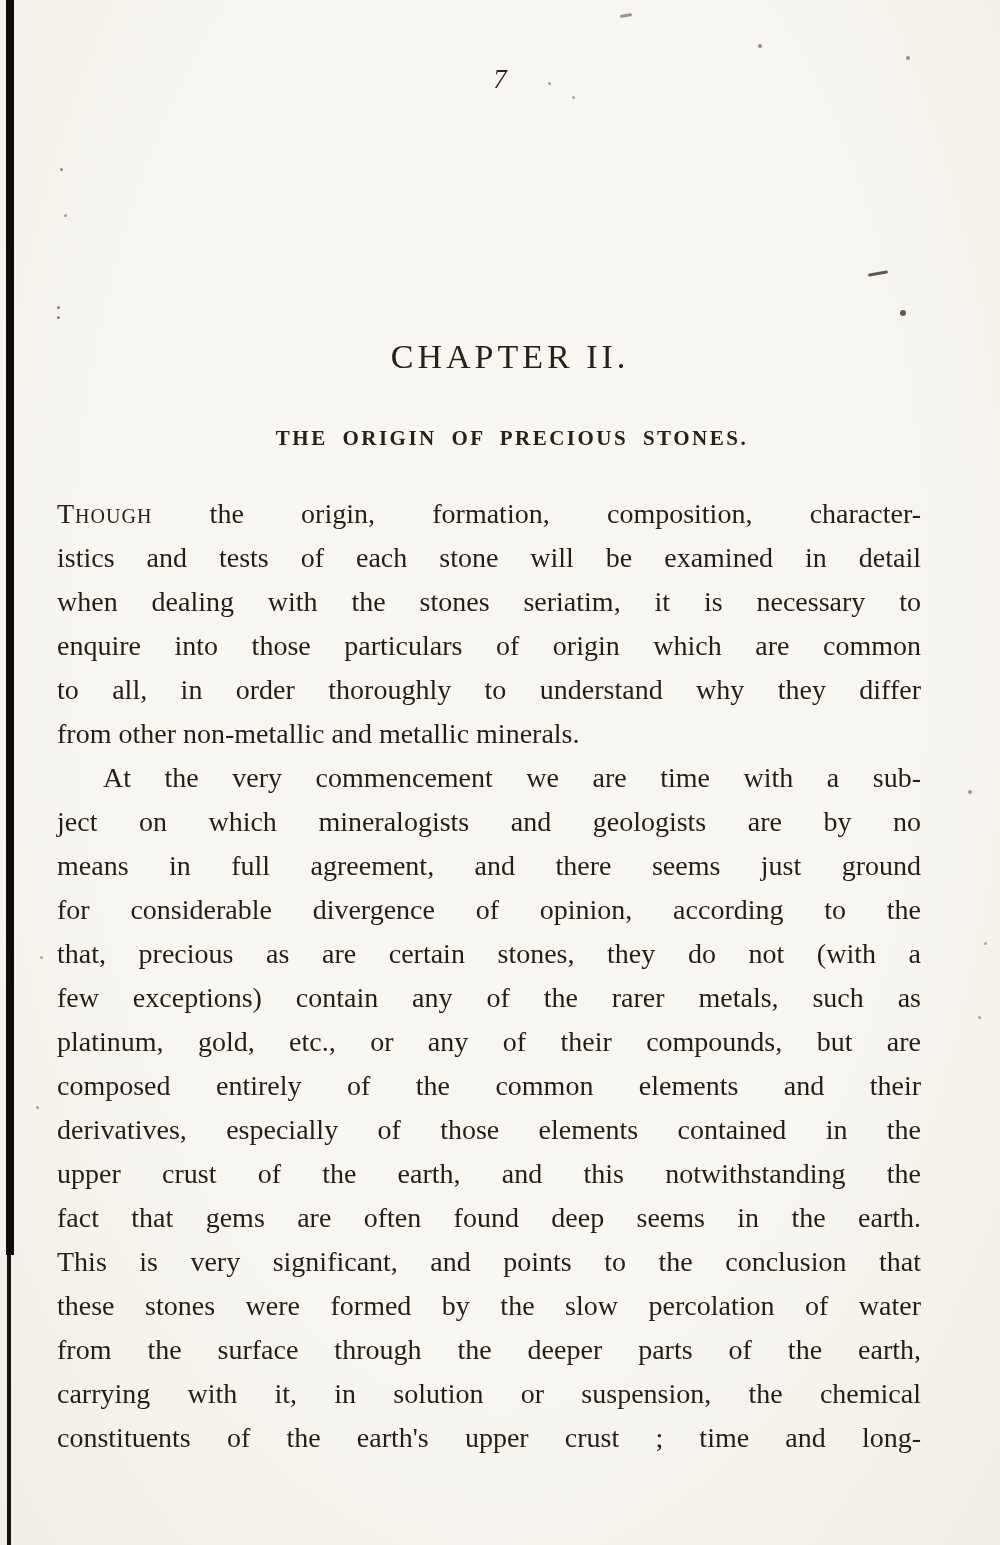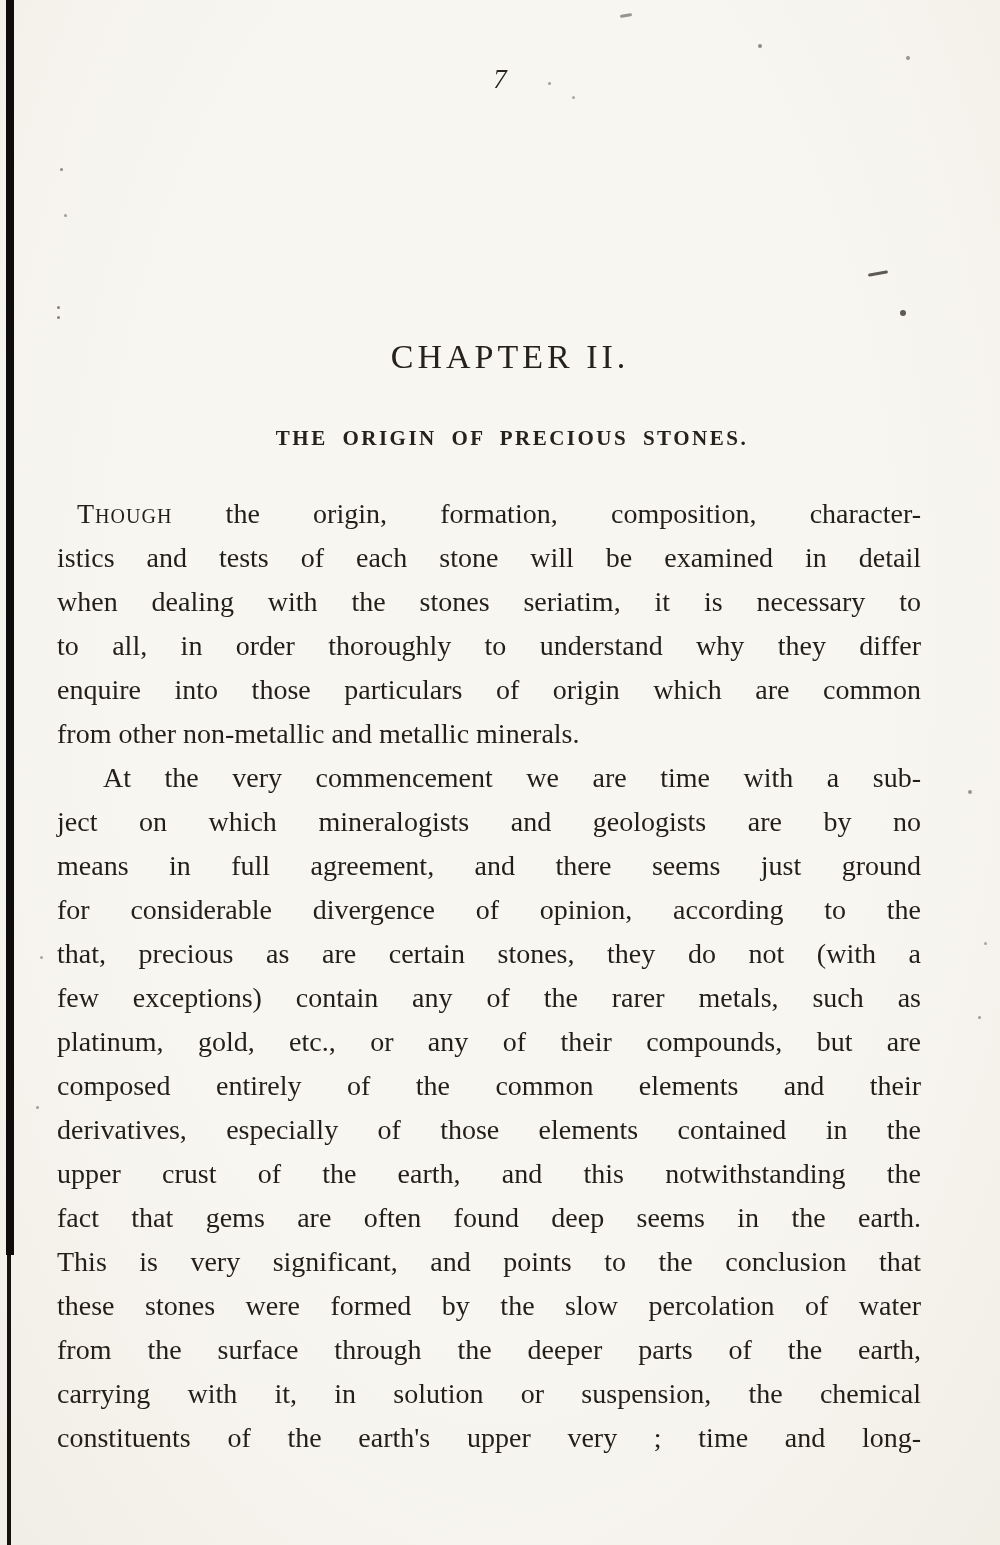--- a/index.html
+++ b/index.html
@@ -40,21 +40,21 @@
     position: absolute; left: 57px; top: 492px; width: 864px;
     font-size: 28px; line-height: 44px; color: #231f18;
   }
   .paragraph { margin: 0; padding: 0; }
   .line {
     text-align: justify;
     text-align-last: justify;
     min-height: 44px;
   }
   .lines-end .line:last-child { text-align-last: left; }
-  .lead-word { font-variant: small-caps; letter-spacing: 1px; margin-left: 20px; }
+  .lead-word { font-variant: small-caps; letter-spacing: 1px; }
   .indented { text-indent: 46px; }
   .speck {
     position: absolute; background: #38332a; border-radius: 50%;
     pointer-events: none;
   }
   .speck-dash { border-radius: 2px; transform: rotate(-10deg); }
 </style>
 </head>
 <body>
 
@@ -72,22 +72,22 @@
   <div class="body-text">
 
     <div class="paragraph">
       <div class="line">
         <span class="lead-word">Though</span>
         <span>the origin, formation, composition, character-</span>
       </div>
       <div class="lines-end">
           <div class="line">istics and tests of each stone will be examined in detail</div>
           <div class="line">when dealing with the stones seriatim, it is necessary to</div>
+          <div class="line">enquire into those particulars of origin which are common</div>
           <div class="line">to all, in order thoroughly to understand why they differ</div>
-          <div class="line">enquire into those particulars of origin which are common</div>
           <div class="line">from other non-metallic and metallic minerals.</div>
         </div>
     </div>
 
     <div class="paragraph">
       <div class="line indented">At the very commencement we are time with a sub-</div>
       <div>
           <div class="line">ject on which mineralogists and geologists are by no</div>
           <div class="line">means in full agreement, and there seems just ground</div>
           <div class="line">for considerable divergence of opinion, according to the</div>
@@ -95,21 +95,21 @@
           <div class="line">few exceptions) contain any of the rarer metals, such as</div>
           <div class="line">platinum, gold, etc., or any of their compounds, but are</div>
           <div class="line">composed entirely of the common elements and their</div>
           <div class="line">derivatives, especially of those elements contained in the</div>
           <div class="line">upper crust of the earth, and this notwithstanding the</div>
           <div class="line">fact that gems are often found deep seems in the earth.</div>
           <div class="line">This is very significant, and points to the conclusion that</div>
           <div class="line">these stones were formed by the slow percolation of water</div>
           <div class="line">from the surface through the deeper parts of the earth,</div>
           <div class="line">carrying with it, in solution or suspension, the chemical</div>
-          <div class="line">constituents of the earth's upper very ; time and long-</div>
+          <div class="line">constituents of the earth's upper crust ; time and long-</div>
         </div>
     </div>
 
   </div>
 
   <div class="speck" style="left:758px; top:44px; width:4px; height:4px; opacity:.55;"></div>
   <div class="speck" style="left:906px; top:56px; width:4px; height:4px; opacity:.5;"></div>
   <div class="speck" style="left:548px; top:82px; width:3px; height:3px; opacity:.45;"></div>
   <div class="speck" style="left:572px; top:96px; width:3px; height:3px; opacity:.4;"></div>
   <div class="speck speck-dash" style="left:868px; top:272px; width:20px; height:3px; opacity:.8;"></div>

